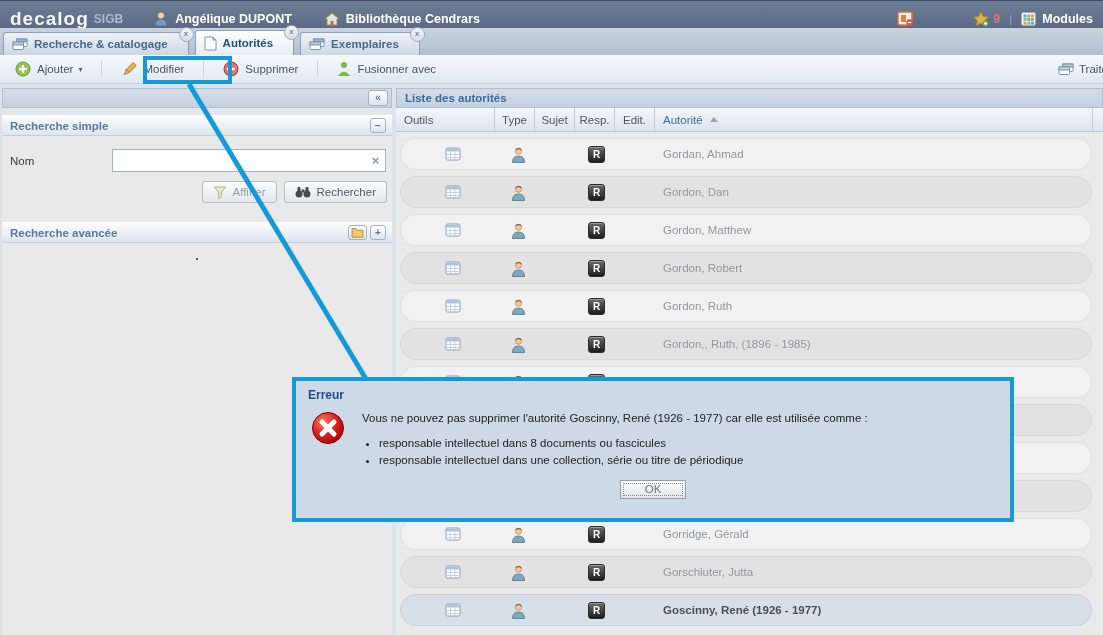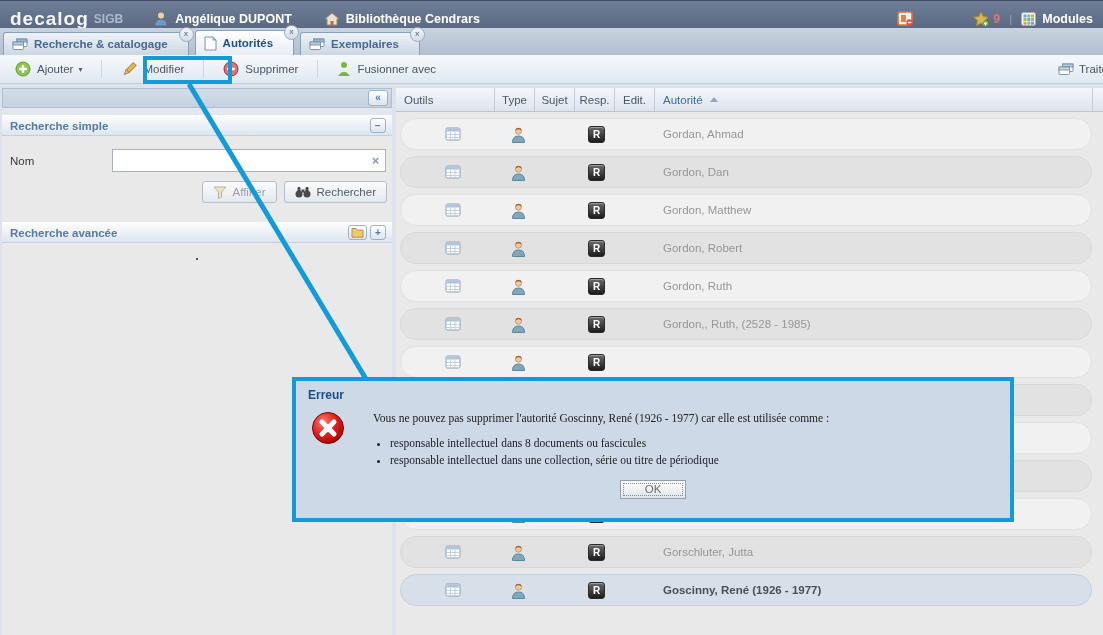--- a/index.html
+++ b/index.html
@@ -128,21 +128,21 @@
     width:17px;height:17px;border-radius:3px;box-sizing:border-box;border:1px solid #2a2a2a;
     background:linear-gradient(#6a6a6a,#1c1c1c);color:#fff;font-size:10px;font-weight:bold;
     text-align:center;line-height:15px;box-shadow:inset 0 1px 0 rgba(255,255,255,.35);
   }
   
   .dialog{
     position:absolute;left:292px;top:377px;width:722px;height:145px;box-sizing:border-box;
     border:4px solid #149bd7;background:#cdd9e7;z-index:60;padding:5px 12px;
   }
   .dialog-title{color:#1b4f87;font-weight:bold;font-size:12px;margin:2px 0 9px 0;}
-  .dialog-body{display:flex;gap:28px;padding-left:3px;font-family:Liberation Serif, serif;}
+  .dialog-body{display:flex;gap:17px;padding-left:3px;}
   .dialog-text{color:#222;line-height:1.35;}
   .dialog-msg{white-space:nowrap;}
   .dialog-bullets{margin:9px 0 0 17px;padding:0;}
   .dialog-bullets li{margin:0 0 2px 0;}
   .ok-btn{
     display:block;margin:9px auto 0;width:66px;height:19px;box-sizing:border-box;
     background:linear-gradient(#fefefe,#dfe5eb);border:1px solid #94a0ad;
     outline:1px dotted #8a8a8a;outline-offset:-4px;
     text-align:center;line-height:17px;color:#6b7077;font-size:11.5px;
   }
@@ -357,20 +357,23 @@
             <path d="M1 3.5 v-2 h4 l1.2 1.7 H12 v7 H1 z" fill="#efc96d" stroke="#b8933c"></path>
           </svg>
         </span>
       <span class="mini-btn">+</span>
     </span>
   </div>
   <div class="speck"></div>
 </div>
 
 <div class="right-panel">
+  <div class="strip right-strip">
+    <span>Liste des autorités</span>
+  </div>
   <div class="thead">
     <span class="th th-outils">Outils</span>
     <span class="th th-sm">Type</span>
     <span class="th th-sm">Sujet</span>
     <span class="th th-sm">Resp.</span>
     <span class="th th-sm">Edit.</span>
     <span class="th th-autorite">
       <span>Autorité</span>
       <span class="sort-asc"></span>
     </span>
@@ -493,21 +496,21 @@
           </svg>
         </span>
     <span class="cell-type">
           <svg width="15" height="16">
             <circle cx="7.5" cy="4.2" r="3" fill="#f0c9a2" stroke="#c89a6a"></circle>
             <path d="M7.5 1.1 q3.1 0 2.9 2.3 q-1.5 -1.2 -2.9 -1.2 q-1.4 0 -2.9 1.2 q-.2 -2.3 2.9 -2.3" fill="#9a5f2a"></path>
             <path d="M1.5 15.5 q0 -6.5 6 -6.5 q6 0 6 6.5 z" fill="#7fa8bc" stroke="#5f8898"></path>
           </svg>
         </span>
     <span class="cell-resp r-badge">R</span>
-    <span class="cell-name">Gordon,, Ruth, (2528 - 1985)</span>
+    <span class="cell-name">Gordon,, Ruth, (1896 - 1985)</span>
   </div>
       <div class="row light">
     <span class="cell-tools">
           <svg width="16" height="14">
             <rect x="1" y="1" width="14" height="12" rx="1.5" fill="#fff" stroke="#8aa0b8"></rect>
             <rect x="1.5" y="1.5" width="13" height="3" fill="#aec4dd"></rect>
             <line x1="1" y1="7.5" x2="15" y2="7.5" stroke="#c2d0e0"></line>
             <line x1="1" y1="10.5" x2="15" y2="10.5" stroke="#c2d0e0"></line>
             <line x1="5.5" y1="4.5" x2="5.5" y2="13" stroke="#c2d0e0"></line>
             <line x1="10" y1="4.5" x2="10" y2="13" stroke="#c2d0e0"></line>

